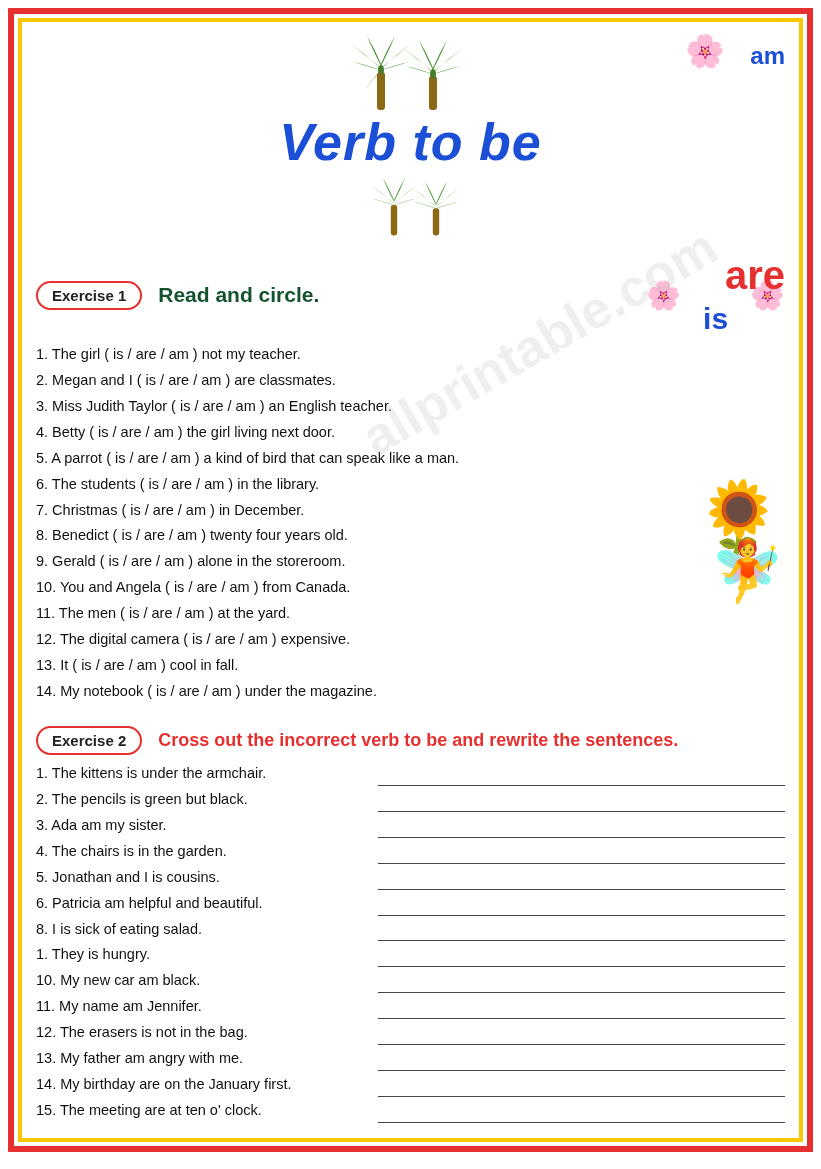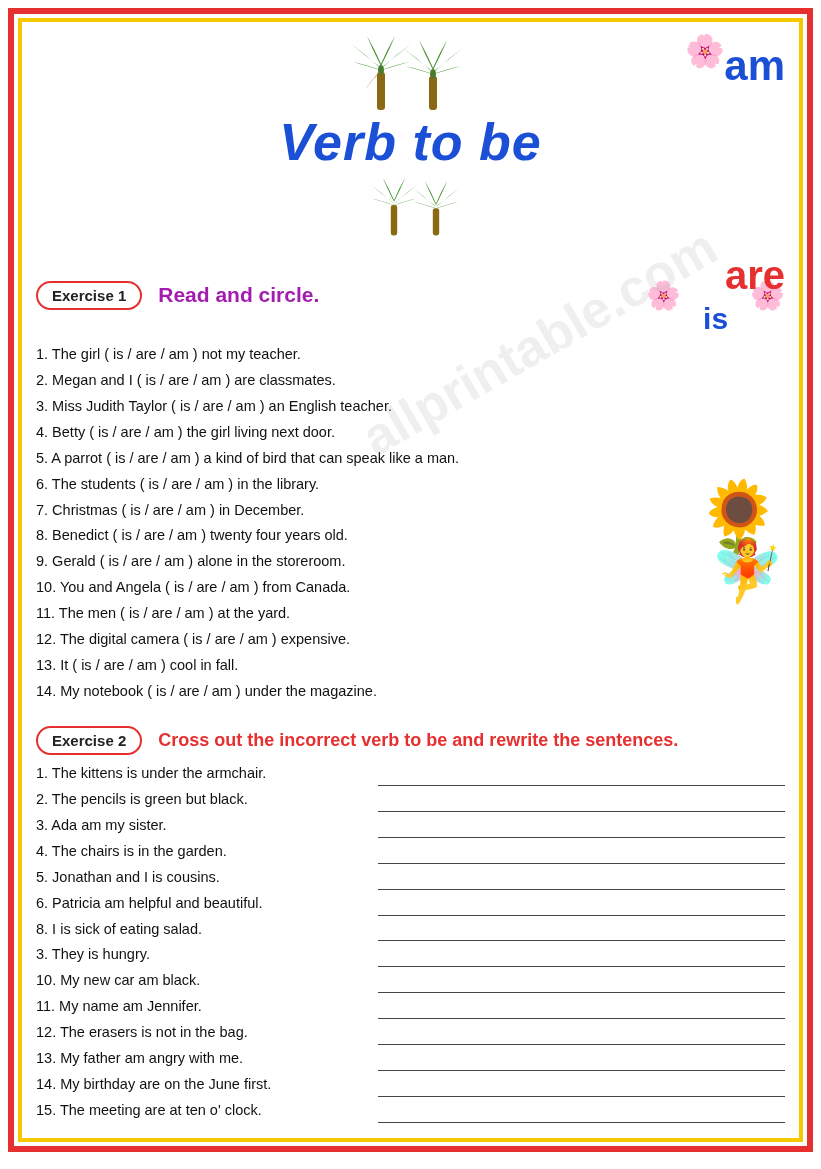--- a/index.html
+++ b/index.html
@@ -34,21 +34,21 @@
     .title-text {
       font-size: 52px;
       font-weight: bold;
       color: #1a4fd6;
       font-style: italic;
       letter-spacing: 1px;
       text-align: center;
       flex: 1;
     }
     .am-label {
-      font-size: 42px;
+      font-size: 24px;
       font-weight: bold;
       color: #1a4fd6;
       position: absolute;
       right: 0;
       top: 10px;
     }
     .palm-left {
       display: flex;
       align-items: flex-end;
       gap: 2px;
@@ -76,21 +76,21 @@
       border-radius: 22px;
       padding: 4px 14px;
       font-weight: bold;
       font-size: 15px;
       color: #222;
       white-space: nowrap;
     }
     .exercise-title {
       font-size: 21px;
       font-weight: bold;
-      color: #a21caf;
+      color: #14532d;
     }
     .is-label {
       font-size: 30px;
       font-weight: bold;
       color: #1a4fd6;
       margin-left: 60px;
       margin-top: 48px;
     }
     .are-label {
       font-size: 40px;
@@ -283,41 +283,41 @@
         </div>
         <div class="rewrite-row">
           <span class="rewrite-sentence">6.  Patricia am helpful and beautiful.</span>
           <div class="rewrite-line"></div>
         </div>
         <div class="rewrite-row">
           <span class="rewrite-sentence">8.  I is sick of eating salad.</span>
           <div class="rewrite-line"></div>
         </div>
         <div class="rewrite-row">
-          <span class="rewrite-sentence">3.  They is hungry.</span>
+          <span class="rewrite-sentence">1.  They is hungry.</span>
           <div class="rewrite-line"></div>
         </div>
         <div class="rewrite-row">
           <span class="rewrite-sentence">10. My new car am black.</span>
           <div class="rewrite-line"></div>
         </div>
         <div class="rewrite-row">
           <span class="rewrite-sentence">11. My name am Jennifer.</span>
           <div class="rewrite-line"></div>
         </div>
         <div class="rewrite-row">
           <span class="rewrite-sentence">12. The erasers is not in the bag.</span>
           <div class="rewrite-line"></div>
         </div>
         <div class="rewrite-row">
           <span class="rewrite-sentence">13. My father am angry with me.</span>
           <div class="rewrite-line"></div>
         </div>
         <div class="rewrite-row">
-          <span class="rewrite-sentence">14. My birthday are on the June first.</span>
+          <span class="rewrite-sentence">14. My birthday are on the January first.</span>
           <div class="rewrite-line"></div>
         </div>
         <div class="rewrite-row">
           <span class="rewrite-sentence">15. The meeting are at ten o' clock.</span>
           <div class="rewrite-line"></div>
         </div>
       </div>
 
   </div>
 </div>

